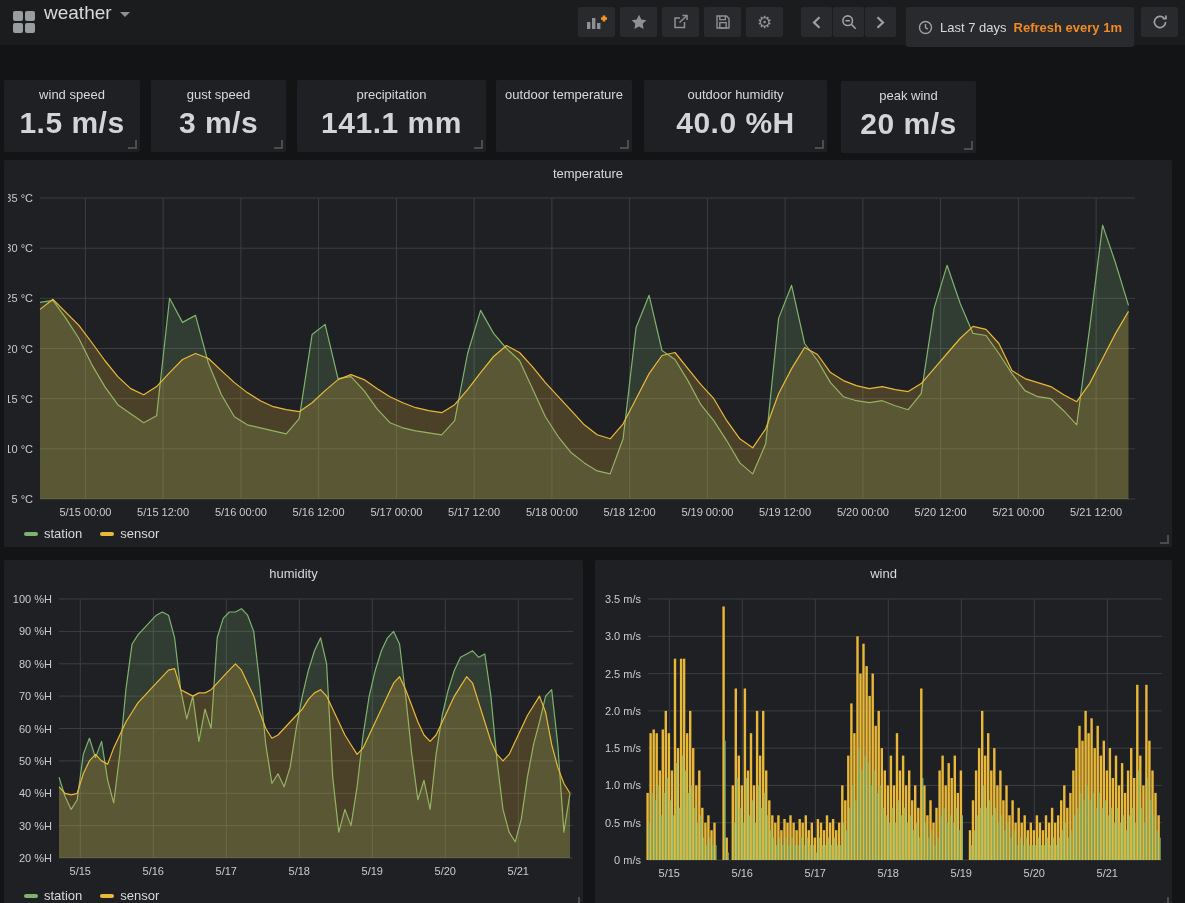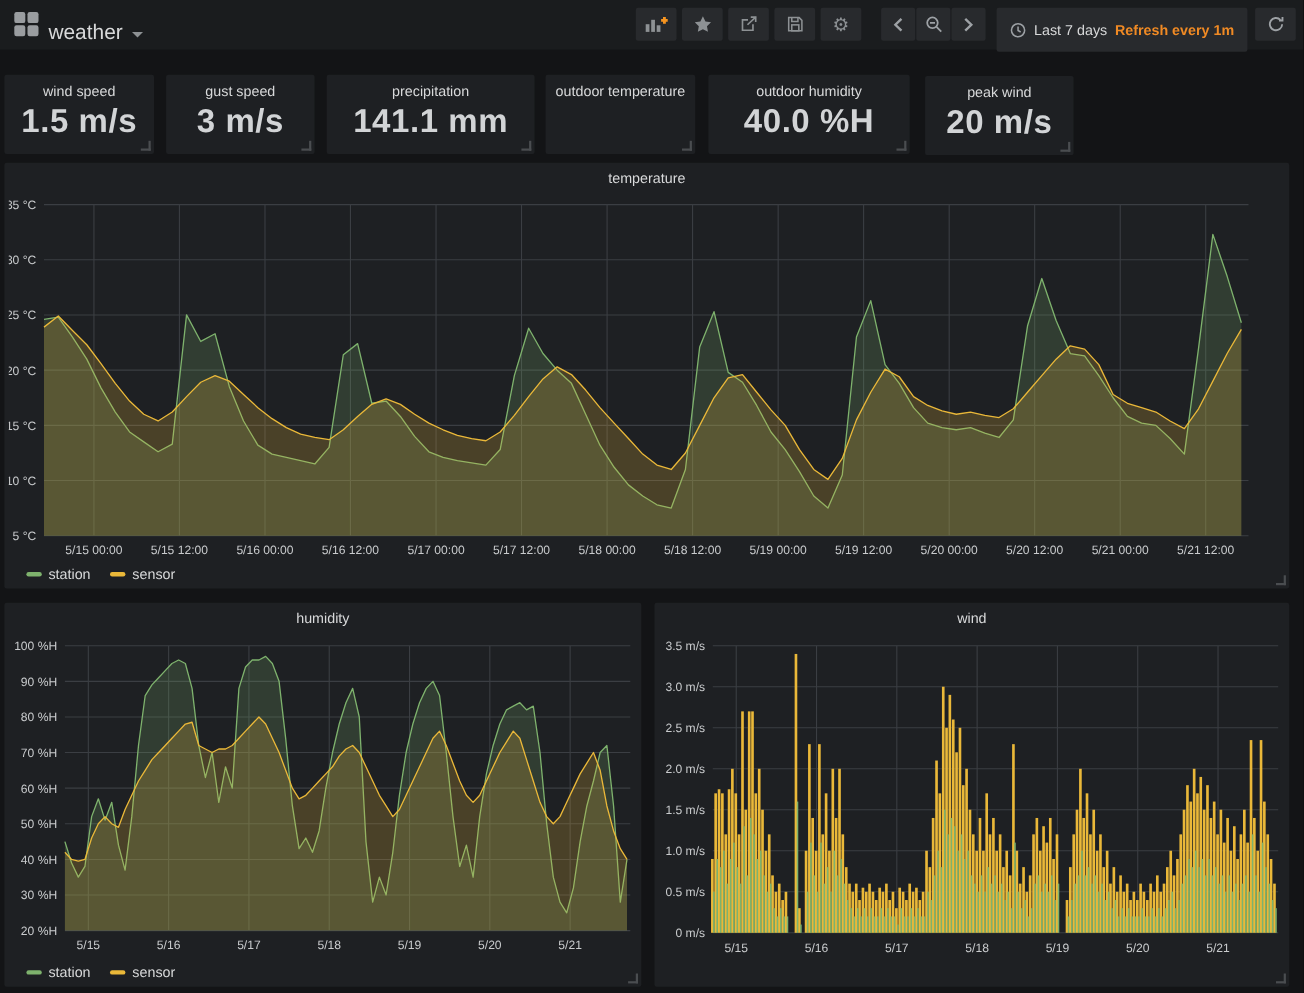--- a/index.html
+++ b/index.html
@@ -3,35 +3,35 @@
 <meta charset="utf-8">
 <style>
   html,body{margin:0;padding:0;background:#0e0f10;}
   .app{position:relative;width:1185px;height:903px;background:#131416;
        font-family:"Liberation Sans",sans-serif;overflow:hidden;}
   
   .navbar{position:absolute;left:0;top:0;width:1185px;height:45px;background:#1a1c1e;}
   .logo{position:absolute;left:13px;top:11px;width:22px;height:22px;display:grid;
         grid-template-columns:10px 10px;grid-template-rows:10px 10px;gap:2px;cursor:pointer;}
   .logo div{background:#9a9da0;border-radius:2px;}
-  .dash-title{position:absolute;left:44px;top:19px;display:flex;align-items:center;gap:8px;
+  .dash-title{position:absolute;left:44px;top:2px;display:flex;align-items:center;gap:8px;
         color:#d8d9da;font-size:19px;cursor:pointer;}
   .caret{width:0;height:0;border-left:5px solid transparent;border-right:5px solid transparent;
         border-top:5px solid #8d9194;margin-top:3px;}
   .nbtn{position:absolute;top:7px;width:37px;height:30px;background:#282a2d;border:none;
         border-radius:2px;display:flex;align-items:center;justify-content:center;cursor:pointer;padding:0;}
   .nbtn svg{display:block;}
   .gear-glyph{color:#8d9194;font-size:17px;line-height:1;}
   .timepicker{position:absolute;left:906px;top:7px;width:228px;height:40px;background:#282a2d;
         border-radius:2px;display:flex;align-items:center;justify-content:center;gap:7px;
         font-size:13px;cursor:pointer;}
   .tp-range{color:#d8d9da;}
   .tp-refresh{font-weight:bold;text-align:right;}
   
-  .panel{position:absolute;background:#1e2023;border-radius:2px;}
+  .panel{position:absolute;background:#1e2023;border-radius:2px;margin-top:12px;}
   .rz{position:absolute;right:3px;bottom:3px;width:7px;height:7px;
       border-right:2px solid #4a4d50;border-bottom:2px solid #4a4d50;cursor:se-resize;}
   .stat-title{margin-top:7px;text-align:center;font-size:13px;color:#d8d9da;cursor:pointer;}
   .stat-value{margin-top:4px;text-align:center;font-size:30px;font-weight:bold;color:#d2d4d6;
       letter-spacing:.5px;white-space:nowrap;}
   .panel-header{height:26px;display:flex;align-items:center;justify-content:center;
       font-size:13px;font-weight:500;color:#d8d9da;cursor:pointer;}
   .chart-svg{display:block;margin:0 4px;}
   .legend{display:flex;align-items:center;gap:18px;padding:4px 0 0 20px;font-size:13px;color:#d8d9da;}
   .lg-item{display:flex;align-items:center;gap:6px;cursor:pointer;}

